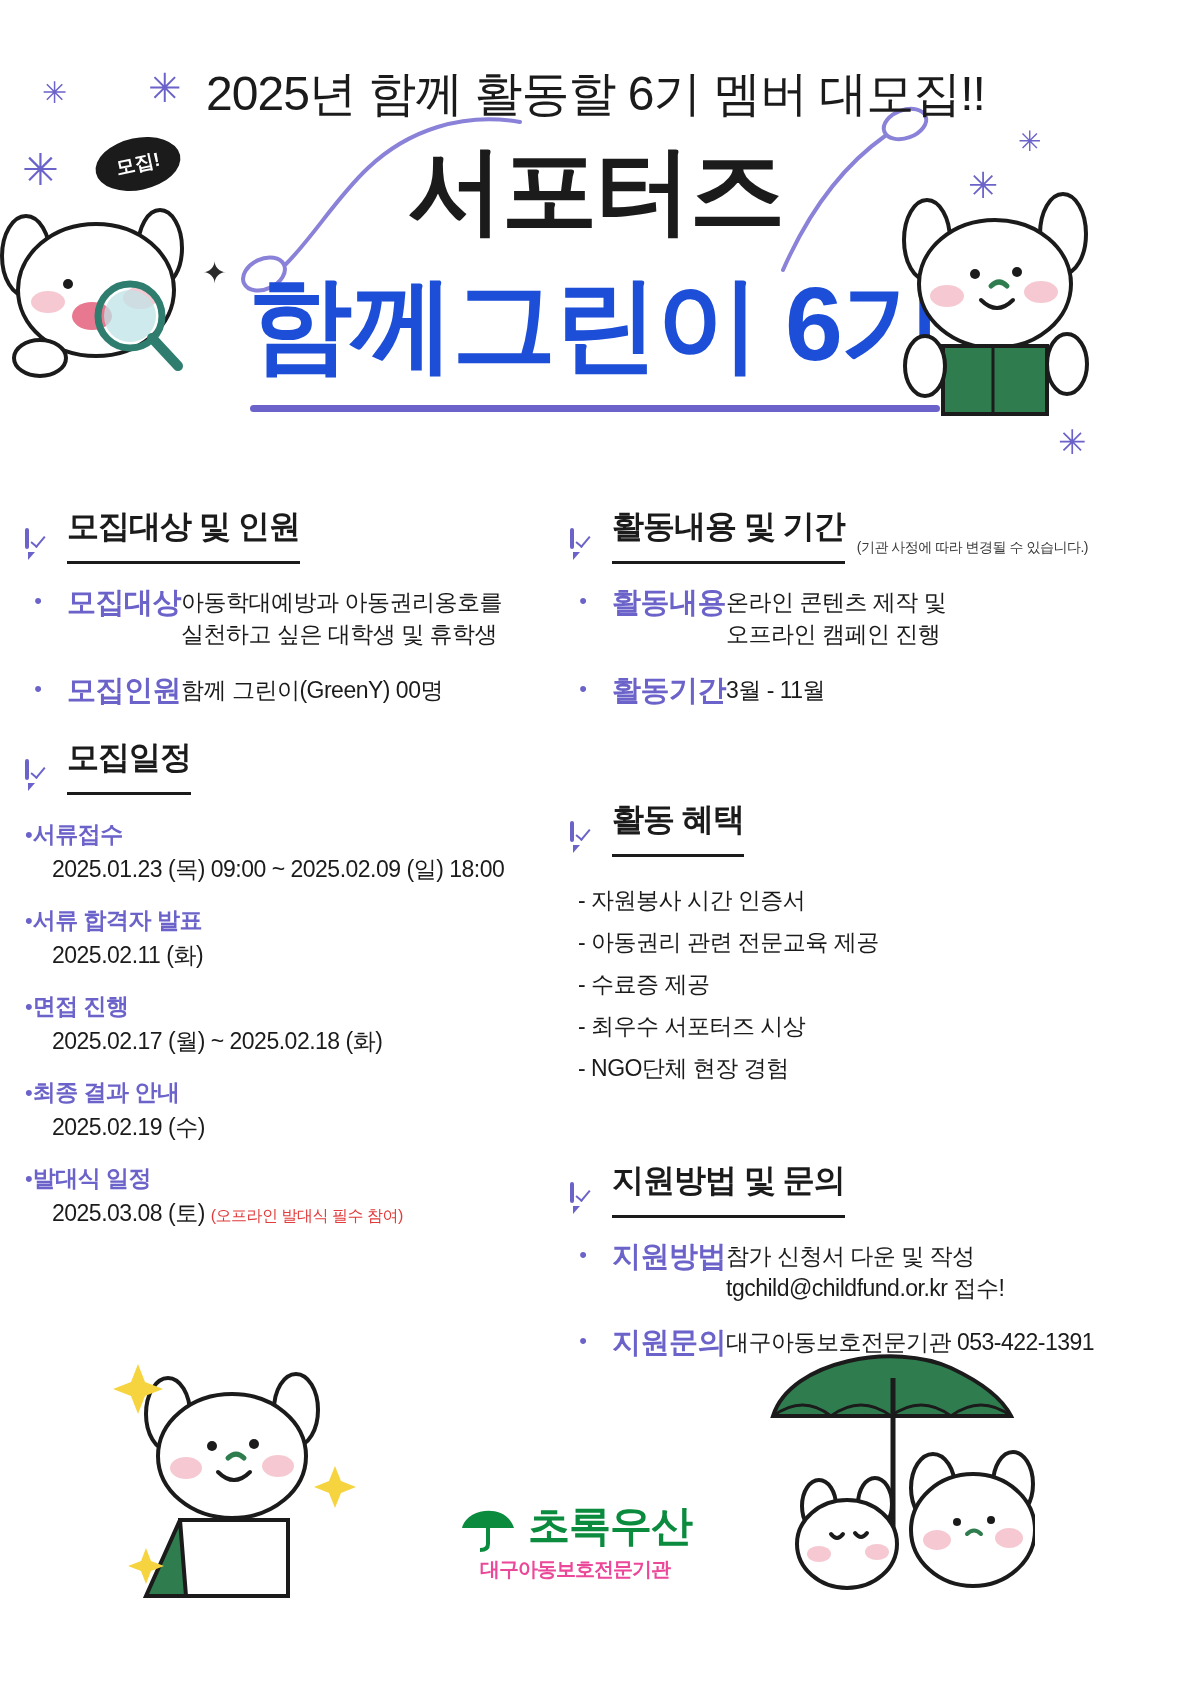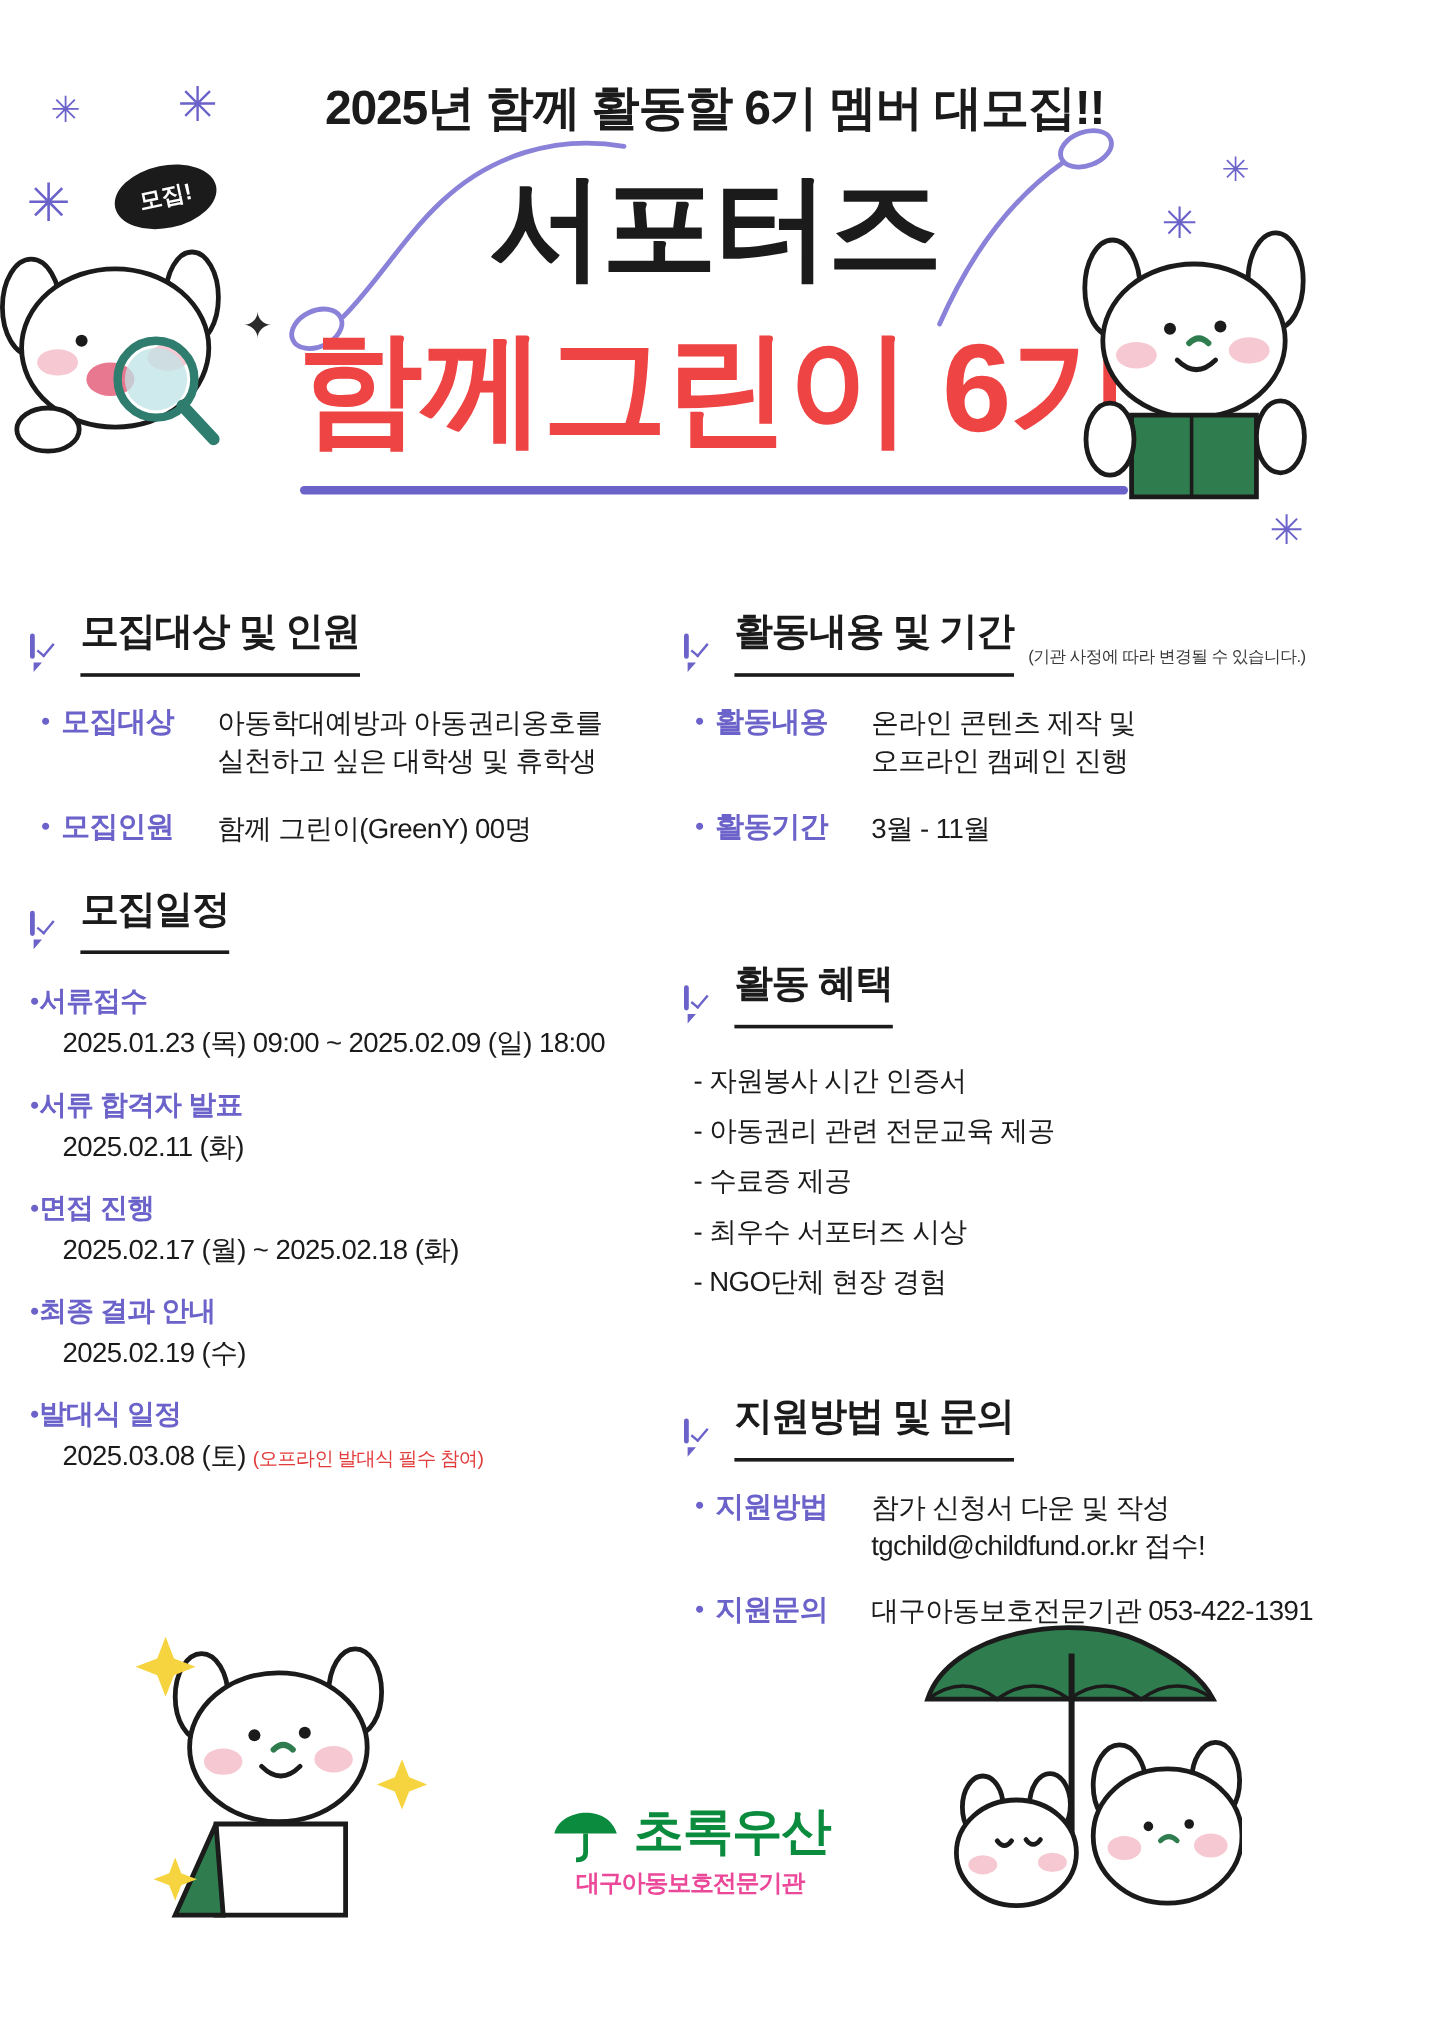--- a/index.html
+++ b/index.html
@@ -12,35 +12,35 @@
     position:relative;
     overflow:hidden;
   }
   .poster{position:relative;width:1191px;height:1684px;}
 
   
   .header{position:relative;height:470px;}
   .kicker{
     position:absolute;top:62px;left:0;width:1191px;
     text-align:center;
-    font-size:40px;font-weight:bold;letter-spacing:-1px;
+    font-size:48px;font-weight:normal;letter-spacing:-1px;
     color:#1b1b1b;
   }
   .title1{
     position:absolute;top:142px;left:0;width:1191px;
     text-align:center;
     font-size:96px;font-weight:bold;letter-spacing:-2px;
     color:#1b1b1b;
     line-height:1.0;
   }
   .title2{
     position:absolute;top:272px;left:0;width:1191px;
     text-align:center;
     font-size:104px;font-weight:bold;letter-spacing:-2px;
-    color:#ef4444;
+    color:#1d4ed8;
     line-height:1.0;
   }
   .underline{
     position:absolute;top:405px;left:250px;width:690px;height:7px;
     background:#6b63c9;border-radius:4px;
   }
   .badge{
     position:absolute;top:138px;left:95px;
     width:86px;height:52px;border-radius:50%;
     background:#1b1b1b;color:#ffffff;
@@ -100,22 +100,22 @@
     font-size:32px;font-weight:bold;color:#1b1b1b;
     border-bottom:3px solid #1b1b1b;padding-bottom:12px;letter-spacing:-1px;
   }
   .head-note{
     font-size:14px;color:#3a3a3a;margin-bottom:7px;letter-spacing:-0.5px;
   }
 
   .row{display:flex;margin-bottom:12px;align-items:flex-start;}
   .dot{color:#6b63c9;font-size:22px;line-height:30px;width:26px;flex:none;text-align:center;}
   .label{
-    color:#6b63c9;font-size:24px;font-weight:bold;line-height:32px;
-    letter-spacing:-0.5px;flex:none;
+    color:#6b63c9;font-size:29px;font-weight:bold;line-height:32px;
+    letter-spacing:-0.5px;flex:none;text-align:right;
   }
   .label.w1{width:130px;}
   .value{
     font-size:23px;line-height:32px;color:#1b1b1b;letter-spacing:-0.5px;
   }
   .value .line2{display:block;}
 
   .stacked{margin-bottom:16px;}
   .stacked .st-label{
     color:#6b63c9;font-size:23px;font-weight:bold;letter-spacing:-0.5px;

